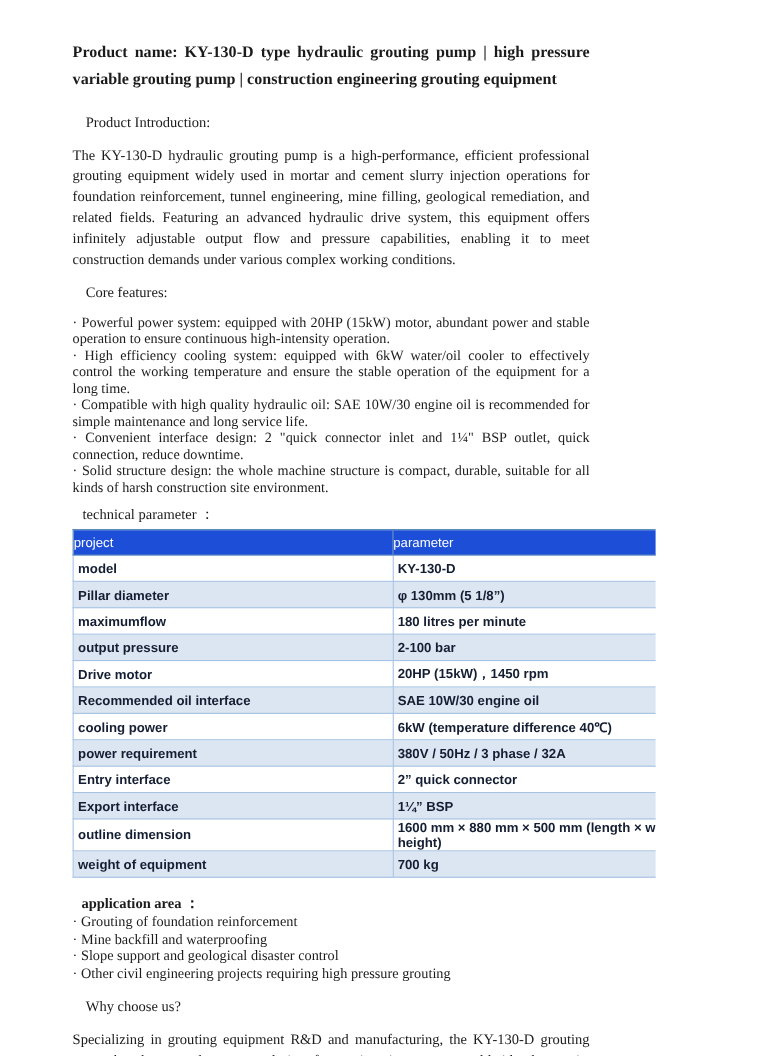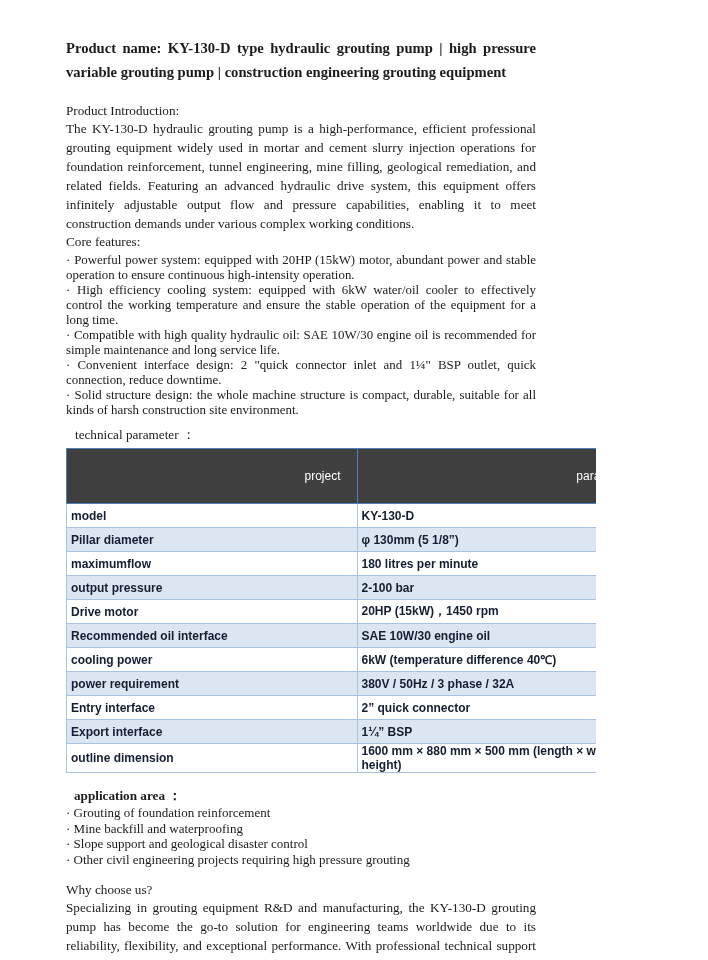--- a/index.html
+++ b/index.html
@@ -16,21 +16,21 @@
   .doc-title {
     font-size: 14.6px;
     font-weight: bold;
     line-height: 24px;
     text-align: justify;
     margin: 0 0 18px 0;
   }
   .label {
     font-size: 13.2px;
     line-height: 17px;
-    margin: 0;
+    margin: 12px;
   }
   .body-justify {
     font-size: 13.2px;
     line-height: 19px;
     text-align: justify;
     margin: 0;
   }
   .features { margin: 3px 0 8px 0; }
   .feature {
     font-size: 12.9px;
@@ -44,28 +44,28 @@
     margin: 0 0 5px 0;
     padding-left: 9px;
   }
   table.params {
     border-collapse: collapse;
     width: 582px;
     font-family: "Liberation Sans", sans-serif;
     table-layout: fixed;
   }
   table.params th {
-    background: #404040;
+    background: #1d4ed8;
     color: #ffffff;
     font-size: 12px;
     font-weight: normal;
     height: 22px;
     border: 1px solid #4E7FBA;
-    text-align: right;
-    padding: 16px;
+    text-align: left;
+    padding: 0;
   }
   table.params th + th { border-left: 1px solid #9cc0e8; }
   table.params td {
     font-size: 12px;
     font-weight: bold;
     color: #141e33;
     text-align: left;
     height: 23px;
     border: 1px solid #A6C3E3;
     padding: 0 4px;
@@ -158,20 +158,24 @@
         <td>2” quick connector</td>
       </tr>
       <tr>
         <td class="c1">Export interface</td>
         <td>1¼” BSP</td>
       </tr>
       <tr>
         <td class="c1">outline dimension</td>
         <td>1600 mm × 880 mm × 500 mm (length × width × height)</td>
       </tr>
+      <tr>
+        <td class="c1">weight of equipment</td>
+        <td>700 kg</td>
+      </tr>
     </tbody>
   </table>
 
   <p class="label app-heading">application area ：</p>
   <div>
     <p class="app-item">·  Grouting of foundation reinforcement</p>
     <p class="app-item">·  Mine backfill and waterproofing</p>
     <p class="app-item">·  Slope support and geological disaster control</p>
     <p class="app-item">·  Other civil engineering projects requiring high pressure grouting</p>
   </div>

